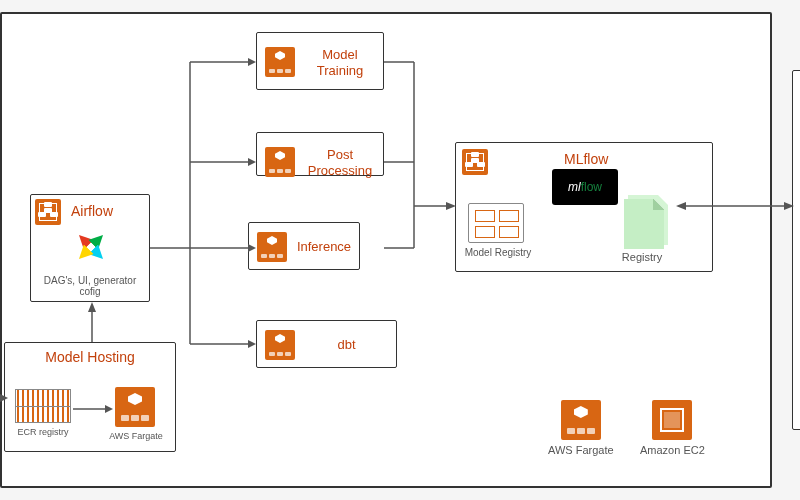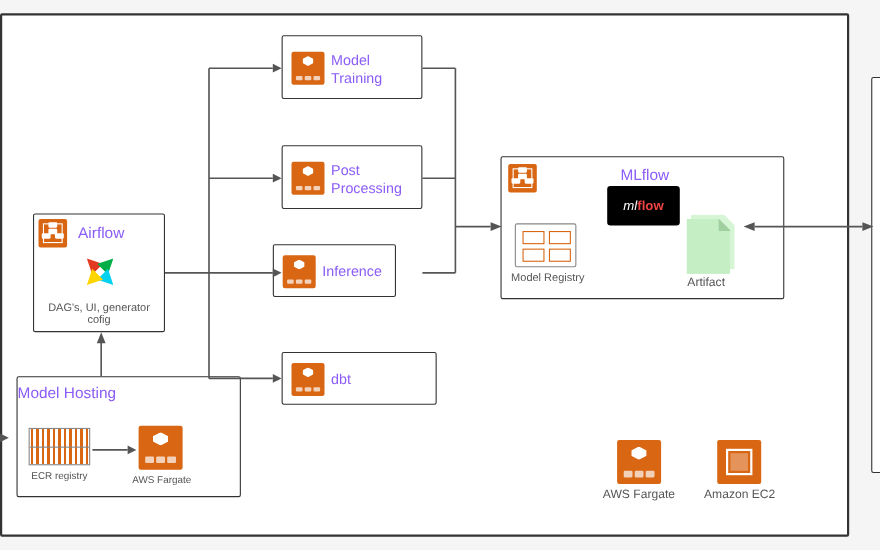--- a/index.html
+++ b/index.html
@@ -10,31 +10,31 @@
 .aws-icon.ecs::before{content:"";position:absolute;top:3px;left:50%;transform:translateX(-50%);width:8px;height:5px;background:#fff;border-radius:1px;box-shadow:0 6px 0 #fff, -6px 10px 0 0 #fff, 6px 10px 0 0 #fff}
 .aws-fargate{width:40px;height:40px;background:#d86613;position:relative;border-radius:2px}
 .aws-fargate::before{content:"";position:absolute;top:6px;left:50%;transform:translateX(-50%);width:14px;height:12px;background:#fff;clip-path:polygon(50% 0,100% 30%,100% 70%,50% 100%,0 70%,0 30%)}
 .aws-fargate::after{content:"";position:absolute;bottom:6px;left:6px;width:8px;height:6px;background:rgba(255,255,255,.7);border-radius:1px;box-shadow:10px 0 0 rgba(255,255,255,.7),20px 0 0 rgba(255,255,255,.7)}
 .aws-fargate-sm{width:30px;height:30px;background:#d86613;position:relative;border-radius:2px;display:inline-block}
 .aws-fargate-sm::before{content:"";position:absolute;top:4px;left:50%;transform:translateX(-50%);width:10px;height:9px;background:#fff;clip-path:polygon(50% 0,100% 30%,100% 70%,50% 100%,0 70%,0 30%)}
 .aws-fargate-sm::after{content:"";position:absolute;bottom:4px;left:4px;width:6px;height:4px;background:rgba(255,255,255,.7);border-radius:1px;box-shadow:8px 0 0 rgba(255,255,255,.7),16px 0 0 rgba(255,255,255,.7)}
 .aws-ec2{width:40px;height:40px;background:#d86613;position:relative;border-radius:2px}
 .aws-ec2::before{content:"";position:absolute;inset:8px;border:2px solid #fff}
 .aws-ec2::after{content:"";position:absolute;inset:12px;background:rgba(255,255,255,.3)}
-.label{font-size:12px;color:#8b5cf6;line-height:1.2}
+.label{font-size:12px;color:#c2410c;text-align:center;line-height:1.2}
 .label-sm{font-size:10px;color:#555;text-align:center}
 .airflow-logo{width:36px;height:36px;position:relative}
 .airflow-logo span{position:absolute;width:14px;height:14px;top:50%;left:50%;transform-origin:0 0}
 .airflow-logo span:nth-child(1){background:#e43921;transform:rotate(45deg) translate(-17px,-7px);clip-path:polygon(0 50%,100% 0,100% 100%)}
 .airflow-logo span:nth-child(2){background:#00ad46;transform:rotate(135deg) translate(-17px,-7px);clip-path:polygon(0 50%,100% 0,100% 100%)}
 .airflow-logo span:nth-child(3){background:#04d0f0;transform:rotate(225deg) translate(-17px,-7px);clip-path:polygon(0 50%,100% 0,100% 100%)}
 .airflow-logo span:nth-child(4){background:#ffd500;transform:rotate(315deg) translate(-17px,-7px);clip-path:polygon(0 50%,100% 0,100% 100%)}
 .mlflow-logo{width:66px;height:36px;background:#000;border-radius:3px;display:flex;align-items:center;justify-content:center}
 .mlflow-logo span{color:#fff;font-size:12px;font-style:italic}
-.mlflow-logo span b{color:#ef4444;font-style:normal;font-weight:bold}
+.mlflow-logo span b{color:#15803d;font-style:normal;font-weight:normal}
 .registry-icon{width:56px;height:40px;background:#fff;border:1px solid #888;border-radius:2px;position:relative}
 .registry-icon::before{content:"";position:absolute;top:6px;left:6px;width:18px;height:10px;border:1px solid #d86613;box-shadow:24px 0 0 -1px #fff,24px 0 0 #d86613,0 16px 0 -1px #fff,0 16px 0 #d86613,24px 16px 0 -1px #fff,24px 16px 0 #d86613}
 .artifact-icon{width:40px;height:50px;background:#c5eec5;position:relative;clip-path:polygon(0 0,75% 0,100% 20%,100% 100%,0 100%)}
 .artifact-icon::after{content:"";position:absolute;top:-1px;right:-1px;width:12px;height:12px;background:#a0d0a0;clip-path:polygon(0 0,0 100%,100% 100%)}
 .artifact-icon::before{content:"";position:absolute;top:0;right:0;width:10px;height:10px;background:#fff}
 .artifact-shadow{position:absolute;width:40px;height:50px;background:#d5f5d5;clip-path:polygon(0 0,75% 0,100% 20%,100% 100%,0 100%)}
 .ecr-icon{width:56px;height:34px;border:1px solid #888;position:relative;background:repeating-linear-gradient(90deg,transparent 0,transparent 1px,#d86613 1px,#d86613 3px,transparent 3px,transparent 5px)}
 .ecr-icon::after{content:"";position:absolute;top:50%;left:0;right:0;height:1px;background:#888}
 svg.conn{position:absolute;overflow:visible;pointer-events:none}
 svg.conn path{stroke:#555;stroke-width:1.5;fill:none}
@@ -52,38 +52,38 @@
   <div class="label" style="position:absolute;top:8px;left:40px;font-size:14px">Airflow</div>
   <div class="airflow-logo" style="position:absolute;top:34px;left:42px">
     <span></span>
       <span></span>
       <span></span>
       <span></span>
   </div>
   <div class="label-sm" style="position:absolute;bottom:4px;left:4px;right:4px">DAG's, UI, generator cofig</div>
 </div>
 
-<div class="box" style="left:15px;top:342px;width:204px;height:110px">
+<div class="box" style="left:4px;top:342px;width:172px;height:110px">
   <div class="label" style="position:absolute;top:6px;left:0;right:0;font-size:14px">Model Hosting</div>
   <div class="ecr-icon" style="position:absolute;top:46px;left:10px"></div>
   <div class="label-sm" style="position:absolute;top:84px;left:6px;width:64px;font-size:9px">ECR registry</div>
   <div class="aws-fargate" style="position:absolute;top:44px;left:110px"></div>
   <div class="label-sm" style="position:absolute;top:88px;left:96px;width:70px;font-size:9px">AWS Fargate</div>
   <svg class="conn" style="left:68px;top:62px;width:40px;height:10px">
     <path d="M0 4 L32 4"></path>
       <path class="arrow" d="M32 0 L40 4 L32 8 Z"></path>
   </svg>
 </div>
 
 <div class="box" style="left:256px;top:32px;width:128px;height:58px">
   <div class="aws-fargate-sm" style="position:absolute;top:14px;left:8px"></div>
   <div class="label" style="position:absolute;top:14px;left:44px;right:4px;font-size:13px">Model Training</div>
 </div>
 
-<div class="box" style="left:256px;top:132px;width:128px;height:58px">
+<div class="box" style="left:256px;top:132px;width:128px;height:44px">
   <div class="aws-fargate-sm" style="position:absolute;top:14px;left:8px"></div>
   <div class="label" style="position:absolute;top:14px;left:44px;right:4px;font-size:13px">Post Processing</div>
 </div>
 
 <div class="box" style="left:248px;top:222px;width:112px;height:48px">
   <div class="aws-fargate-sm" style="position:absolute;top:9px;left:8px"></div>
   <div class="label" style="position:absolute;top:16px;left:44px;right:4px;font-size:13px">Inference</div>
 </div>
 
 <div class="box" style="left:256px;top:320px;width:141px;height:48px">
@@ -94,21 +94,21 @@
 <div class="box" style="left:455px;top:142px;width:258px;height:130px">
   <div class="aws-icon ecs" style="position:absolute;top:6px;left:6px"></div>
   <div class="label" style="position:absolute;top:8px;left:108px;font-size:14px">MLflow</div>
   <div class="mlflow-logo" style="position:absolute;top:26px;left:96px">
     <span><i style="">ml</i><b>flow</b></span>
   </div>
   <div class="registry-icon" style="position:absolute;top:60px;left:12px"></div>
   <div class="label-sm" style="position:absolute;top:104px;left:4px;width:76px;font-size:10px">Model Registry</div>
   <div class="artifact-shadow" style="top:52px;left:172px"></div>
   <div class="artifact-icon" style="position:absolute;top:56px;left:168px"></div>
-  <div class="label-sm" style="position:absolute;top:108px;left:156px;width:60px;font-size:11px">Artifact</div>
+  <div class="label-sm" style="position:absolute;top:108px;left:156px;width:60px;font-size:11px">Registry</div>
 </div>
 
 <div style="position:absolute;left:548px;top:400px;text-align:center">
   <div class="aws-fargate" style="margin:0 auto"></div>
   <div class="label-sm" style="margin-top:4px;font-size:11px">AWS Fargate</div>
 </div>
 <div style="position:absolute;left:640px;top:400px;text-align:center">
   <div class="aws-ec2" style="margin:0 auto"></div>
   <div class="label-sm" style="margin-top:4px;font-size:11px">Amazon EC2</div>
 </div>

